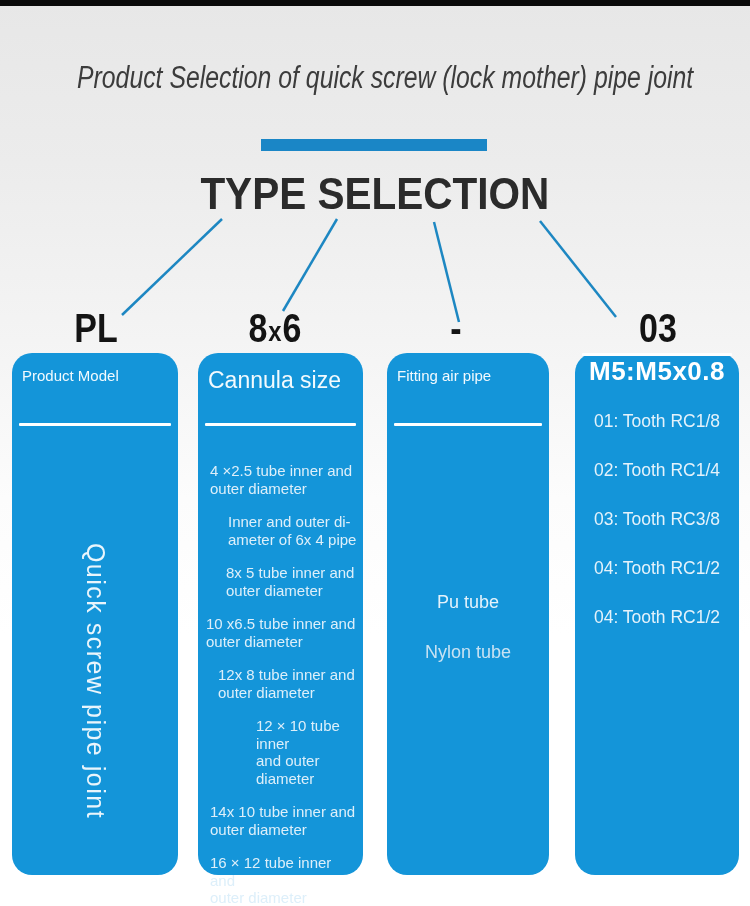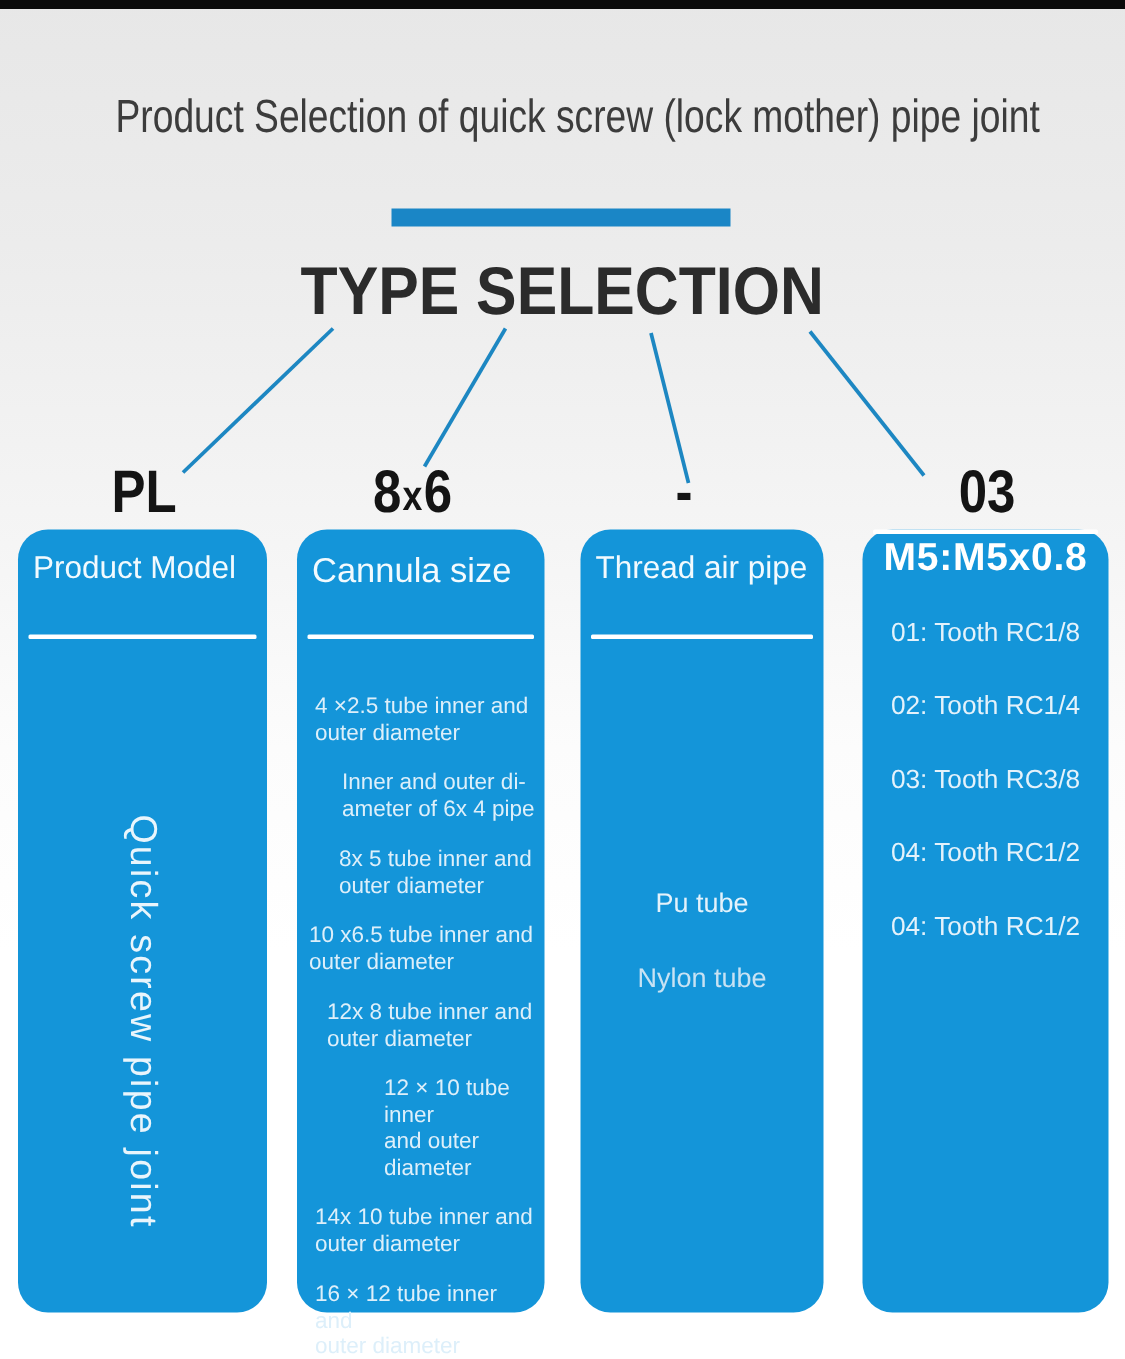--- a/index.html
+++ b/index.html
@@ -2,38 +2,38 @@
 <html><head>
 <meta charset="utf-8">
 <style>
   html,body{margin:0;padding:0;background:#fff;}
   .canvas{
     position:relative;width:750px;height:906px;overflow:hidden;
     font-family:"Liberation Sans",sans-serif;
     background:linear-gradient(180deg,#e7e7e7 0%,#ececec 18%,#f5f5f5 40%,#fcfcfc 55%,#ffffff 70%);
   }
   .topbar{position:absolute;left:0;top:0;width:750px;height:6px;background:#0a0a0a;}
-  .page-title-wrap{position:absolute;left:0;top:60px;width:750px;text-align:center;white-space:nowrap;}
+  .page-title-wrap{position:absolute;left:0;top:60px;width:750px;text-align:center;white-space:nowrap;font-style:italic;}
   .page-title{display:inline-block;font-size:31px;color:#3c3c3c;transform:scaleX(0.80);transform-origin:50% 50%;letter-spacing:0px;}
   .divider-bar{position:absolute;left:261px;top:139px;width:226px;height:12px;background:#1a86c6;}
   .section-title-wrap{position:absolute;left:0;top:168px;width:750px;text-align:center;white-space:nowrap;}
   .section-title{display:inline-block;font-size:45px;font-weight:bold;color:#2b2b2b;transform:scaleX(0.90);transform-origin:50% 50%;letter-spacing:0px;}
   .connectors{position:absolute;left:0;top:0;width:750px;height:906px;pointer-events:none;}
   .code-label{position:absolute;top:306px;height:44px;font-size:40px;font-weight:bold;color:#141414;text-align:center;white-space:nowrap;transform:scaleX(0.85);transform-origin:50% 50%;line-height:44px;}
   .code-model{left:46px;width:100px;}
   .code-size{left:225px;width:100px;}
   .code-sep{left:406px;width:100px;}
   .code-thread{left:608px;width:100px;}
   .x-small{font-size:28px;position:relative;top:-1px;margin:0 1px;}
   .col{position:absolute;top:353px;height:522px;background:#1495d9;border-radius:20px;color:#eaf5fc;}
   .col-1{left:12px;width:166px;}
   .col-2{left:198px;width:165px;}
   .col-3{left:387px;width:162px;}
   .col-4{left:575px;width:164px;}
-  .col-header{height:56px;padding:14px 10px 0 10px;box-sizing:content-box;font-size:21px;color:#f2fafe;white-space:nowrap;}
+  .col-header{height:56px;padding:14px 10px 0 10px;box-sizing:content-box;font-size:15px;color:#f2fafe;white-space:nowrap;}
   .col-2 .col-header{font-size:23px;}
   .col-4 .col-header{padding-top:9px;font-size:20px;line-height:23px;white-space:pre-line;}
   .underline{height:3px;background:#ffffff;margin:0 7px;border-radius:1px;}
   .col-body{position:relative;}
   .vertical-text{position:absolute;left:50%;top:255px;transform:translate(-50%,-50%) rotate(90deg);white-space:nowrap;font-size:25px;letter-spacing:1.5px;color:#e9f5fc;}
   .cannula-body{padding:36px 6px 0 8px;}
   .cannula-item{font-size:15px;line-height:17.5px;margin-bottom:16px;white-space:pre-line;color:#ddeffa;}
   .ci-0{padding-left:4px;}
   .ci-1{padding-left:22px;}
   .ci-2{padding-left:20px;}
@@ -104,21 +104,21 @@
       <div class="cannula-item ci-5">12 × 10 tube inner
 and outer diameter</div>
       <div class="cannula-item ci-6">14x 10 tube inner and
 outer diameter</div>
       <div class="cannula-item ci-7">16 × 12 tube inner and
 outer diameter</div>
     </div>
   </div>
 
   <div class="col col-3">
-    <div class="col-header">Thread air pipe</div>
+    <div class="col-header">Fitting air pipe</div>
     <div class="underline"></div>
     <div class="col-body fitting-body">
       <div class="fitting-item">Pu tube</div>
       <div class="fitting-item dim">Nylon tube</div>
     </div>
   </div>
 
   <div class="col col-4">
     <div class="underline"></div>
     <div class="col-body thread-body">

